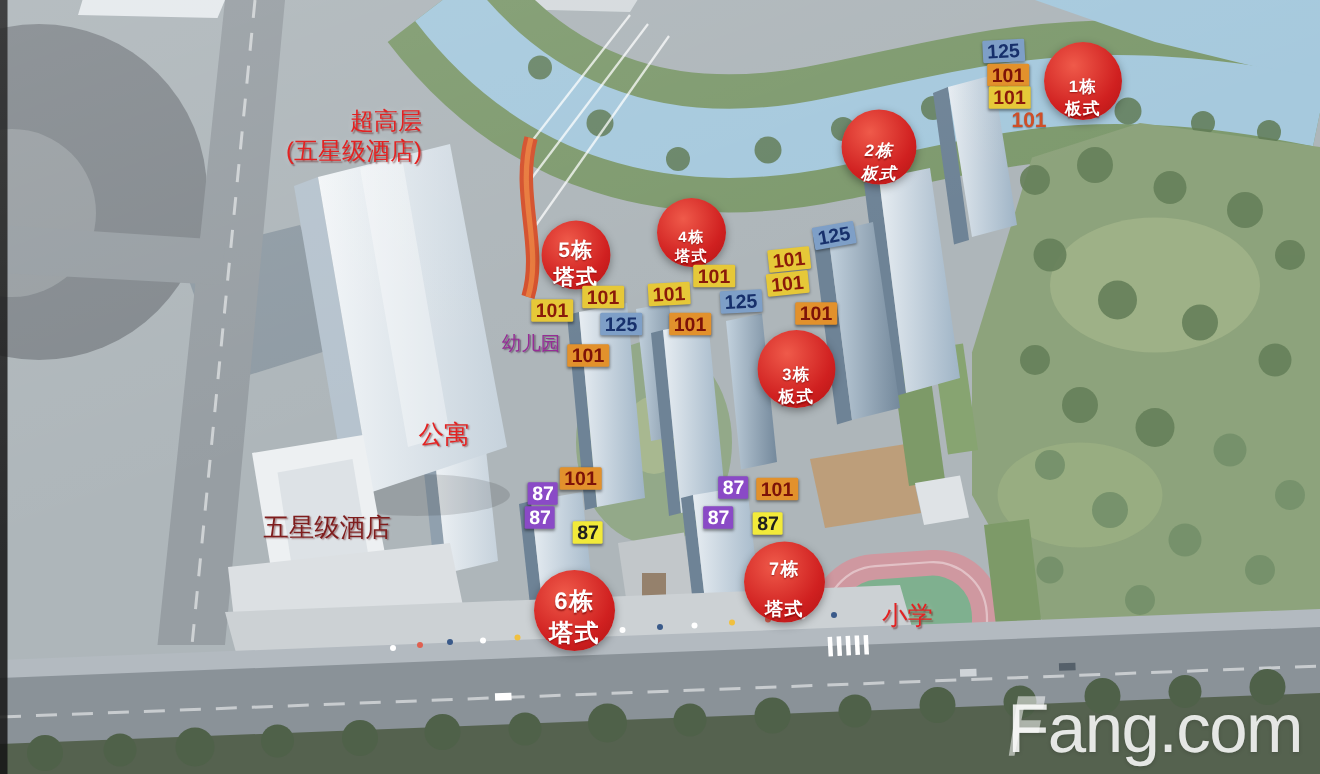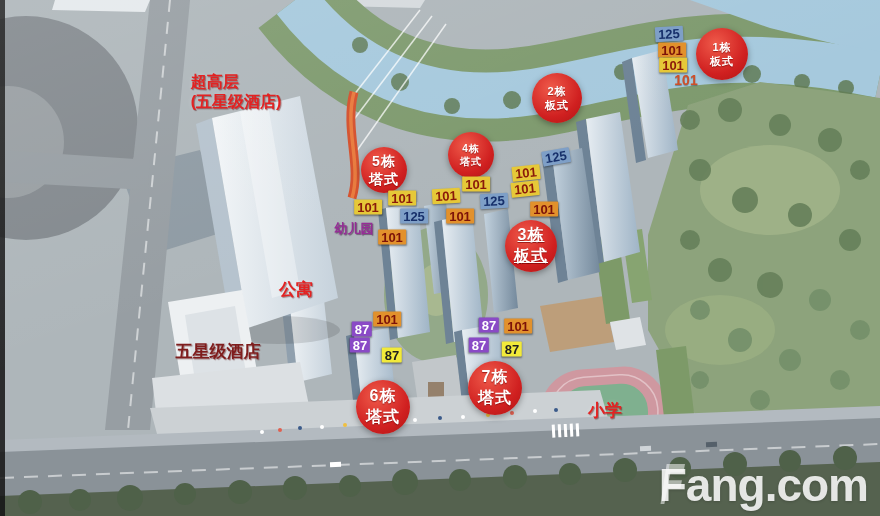--- a/index.html
+++ b/index.html
@@ -2,34 +2,34 @@
 <html><head>
 <meta charset="utf-8">
 <style>
   html,body{margin:0;padding:0;background:#222;}
   .stage{position:relative;width:880px;height:516px;overflow:hidden;
          font-family:"Liberation Sans",sans-serif;background:#aeb6ba;}
   .stage svg{position:absolute;left:0;top:0;}
   #annotations{position:absolute;left:0;top:0;width:100%;height:100%;}
   .circle{position:absolute;border-radius:50%;
           background:radial-gradient(circle at 38% 30%,#ef5a4a,#d02020 62%,#b01414);
-          color:#fff;display:flex;flex-direction:column;align-items:center;justify-content:center;
+          color:#fff;display:flex;flex-direction:column;align-items:center;justify-content:flex-end;
           font-weight:700;line-height:1.3;letter-spacing:1px;
           box-shadow:0 2px 6px rgba(0,0,0,.35);text-shadow:0 1px 1px rgba(110,0,0,.6);}
   .tag{position:absolute;transform:translate(-50%,-50%) rotate(var(--r,0deg));
        font-weight:700;font-size:13px;line-height:15px;padding:0 3px;border-radius:1px;
        box-shadow:0 1px 2px rgba(0,0,0,.4);white-space:nowrap;}
   .tag-plain{box-shadow:none;font-size:14px;text-shadow:0 1px 1px rgba(0,0,0,.35);}
   .area-label{position:absolute;transform:translateX(-50%);display:flex;flex-direction:column;
-       font-weight:700;text-align:left;line-height:1.22;white-space:nowrap;
+       font-weight:400;text-align:right;line-height:1.22;white-space:nowrap;
        text-shadow:1px 1px 1px rgba(80,0,0,.45),0 0 4px rgba(255,255,255,.28);}
   .watermark{position:absolute;right:12px;bottom:8px;color:rgba(255,255,255,.86);
        text-shadow:0 1px 3px rgba(0,0,0,.18);}
   .wm-name{margin-left:44px;font-size:15px;font-weight:700;letter-spacing:7px;}
-  .wm-domain{font-size:46px;font-weight:700;line-height:.95;letter-spacing:-1px;text-align:right;}
+  .wm-domain{font-size:46px;font-weight:400;line-height:.95;letter-spacing:-1px;text-align:right;}
   .wm-mark{position:absolute;left:-24px;bottom:6px;opacity:.65;}
   .haze{position:absolute;inset:0;pointer-events:none;
         background:linear-gradient(160deg,rgba(255,255,255,.10),rgba(255,255,255,0) 45%);}
 </style>
 </head>
 <body>
 
 <div class="stage">
 
   <svg width="880" height="516" viewBox="0 0 880 516">
@@ -228,41 +228,41 @@
     <rect x="0" y="0" width="5" height="516" fill="#141414" opacity=".85"></rect>
   </svg>
 
   <div class="haze"></div>
 
   <div id="annotations">
       <div class="circle" style="left: 696px; top: 28px; height: 52px; width: 52px; font-size: 11px;">
         <span>1栋</span>
         <span>板式</span>
       </div>
-      <div class="circle" style="left: 532px; top: 73px; height: 50px; width: 50px; font-size: 11px;">
+      <div class="circle" style="left: 561px; top: 73px; height: 50px; width: 50px; font-size: 11px; font-style: italic;">
         <span>2栋</span>
         <span>板式</span>
       </div>
-      <div class="circle" style="left: 505px; top: 220px; height: 52px; width: 52px; font-size: 16px; text-decoration: underline;">
+      <div class="circle" style="left: 505px; top: 220px; height: 52px; width: 52px; font-size: 11px;">
         <span>3栋</span>
         <span>板式</span>
       </div>
-      <div class="circle" style="left: 448px; top: 132px; height: 46px; width: 46px; font-size: 10px;">
+      <div class="circle" style="left: 438px; top: 132px; height: 46px; width: 46px; font-size: 10px;">
         <span>4栋</span>
         <span>塔式</span>
       </div>
       <div class="circle" style="left: 361px; top: 147px; height: 46px; width: 46px; font-size: 14px;">
         <span>5栋</span>
         <span>塔式</span>
       </div>
       <div class="circle" style="left: 356px; top: 380px; height: 54px; width: 54px; font-size: 16px;">
         <span>6栋</span>
         <span>塔式</span>
       </div>
-      <div class="circle" style="left: 468px; top: 361px; height: 54px; width: 54px; font-size: 16px;">
+      <div class="circle" style="left: 496px; top: 361px; height: 54px; width: 54px; font-size: 12px; gap: 12px;">
         <span>7栋</span>
         <span>塔式</span>
       </div>
       <div class="tag" style="background: rgb(126, 159, 199); color: rgb(23, 48, 107); left: 669px; top: 34px; --r: -3deg;">125</div>
       <div class="tag" style="background: rgb(226, 145, 44); color: rgb(124, 18, 8); left: 672px; top: 50px; --r: 0deg;">101</div>
       <div class="tag" style="background: rgb(230, 200, 56); color: rgb(138, 26, 10); left: 673px; top: 65px; --r: 0deg;">101</div>
       <div class="tag tag-plain" style="background: transparent; color: rgb(207, 79, 40); left: 686px; top: 80px; --r: 0deg;">101</div>
       <div class="tag" style="background: rgb(126, 159, 199); color: rgb(23, 48, 107); left: 556px; top: 157px; --r: -10deg;">125</div>
       <div class="tag" style="background: rgb(230, 200, 56); color: rgb(138, 26, 10); left: 526px; top: 173px; --r: -6deg;">101</div>
       <div class="tag" style="background: rgb(230, 200, 56); color: rgb(138, 26, 10); left: 525px; top: 189px; --r: -6deg;">101</div>

